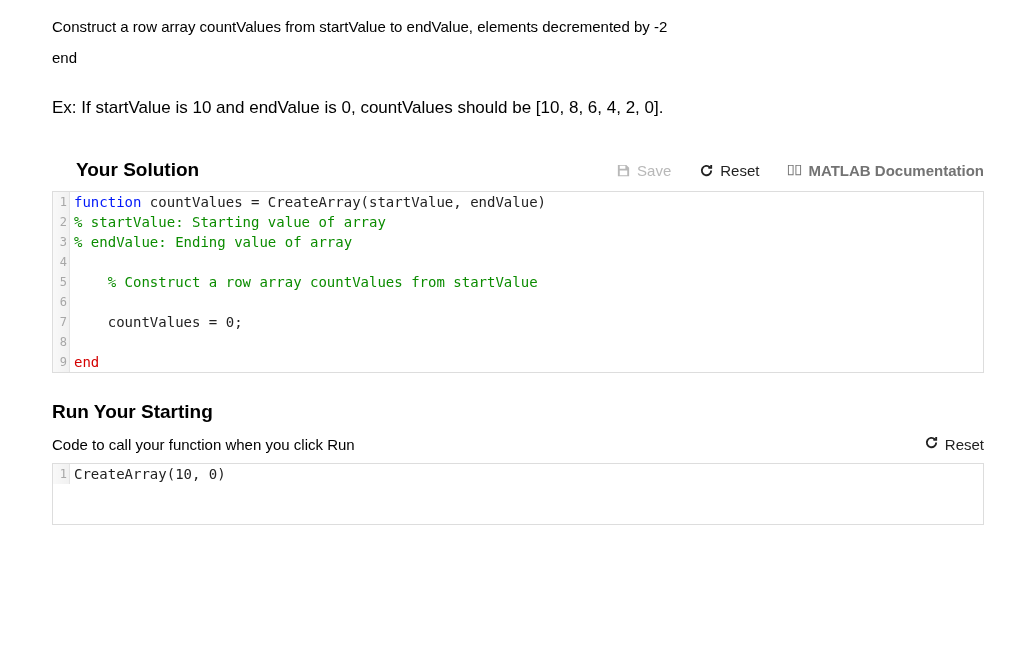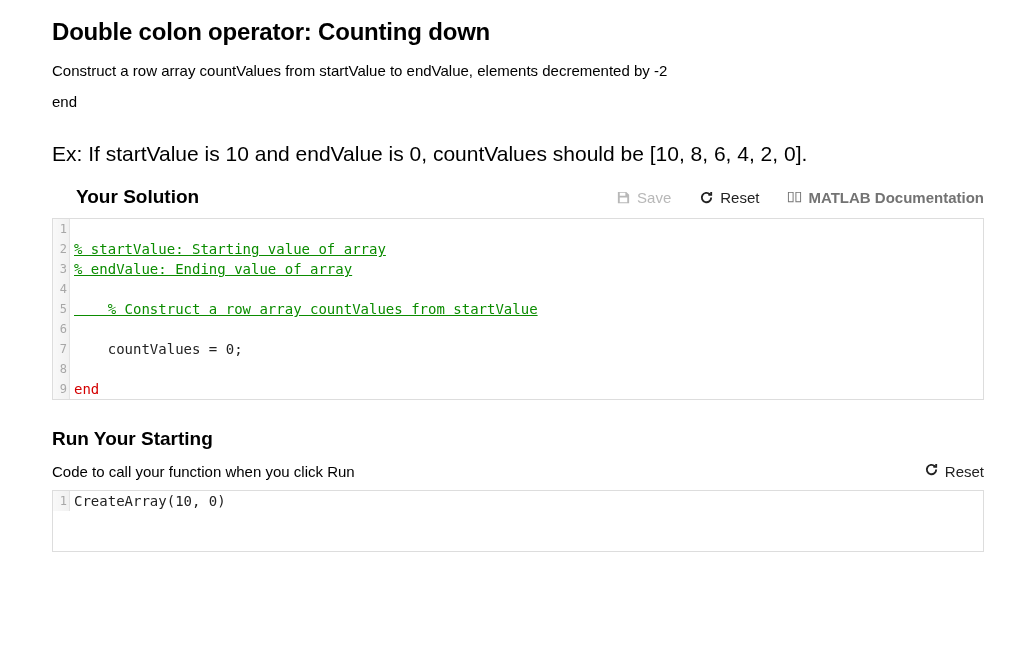--- a/index.html
+++ b/index.html
@@ -22,22 +22,22 @@
   }
   .prompt-line {
     font-size: 15px;
     margin: 0 0 14px 0;
   }
   .end-line {
     font-size: 15px;
     margin: 0 0 32px 0;
   }
   .example-line {
-    font-size: 21px;
-    margin: 0 0 20px 0;
+    font-size: 17px;
+    margin: 0 0 41px 0;
   }
   .solution-header {
     display: flex;
     align-items: center;
     justify-content: space-between;
     margin-bottom: 10px;
     margin-left: 24px;
   }
   .solution-header h2 {
     font-size: 19px;
@@ -84,21 +84,21 @@
     border-right: 1px solid #e3e3e3;
     font-size: 12px;
     user-select: none;
   }
   .codecell {
     padding-left: 4px;
     white-space: pre;
   }
   .tok-kw      { color: #0018f9; }
   .tok-fn      { color: #d40000; }
-  .tok-comment { color: #0b8c00; text-decoration: underline; }
+  .tok-comment { color: #0b8c00; }
   .tok-plain   { color: #222; }
 
   .run-header {
     font-size: 19px;
     font-weight: 700;
     margin: 0 0 12px 0;
   }
   .run-sub-row {
     display: flex;
     align-items: flex-end;
@@ -119,21 +119,20 @@
   .code-box.small {
     height: 60px;
     margin-bottom: 0;
   }
 </style>
 </head>
 <body>
 
 <div class="page">
 
-  <h1 class="title">Double colon operator: Counting down</h1>
 
   <p class="prompt-line">Construct a row array countValues from startValue to endValue, elements decremented by -2</p>
   <p class="end-line">end</p>
   <p class="example-line">Ex: If startValue is 10 and endValue is 0, countValues should be [10, 8, 6, 4, 2, 0].</p>
 
   <div class="solution-header">
     <h2>Your Solution</h2>
     <div class="solution-actions">
       <span class="action save">
         <span>
@@ -159,20 +158,21 @@
             </svg>
         </span>
         <span>MATLAB Documentation</span>
       </span>
     </div>
   </div>
 
   <div class="code-box">
     <div class="code-row">
       <div class="lineno">1</div>
+      <div class="codecell"><span class="tok-kw">function</span><span class="tok-plain"> countValues = CreateArray(startValue, endValue)</span></div>
     </div>
     <div class="code-row">
       <div class="lineno">2</div>
       <div class="codecell"><span class="tok-comment">% startValue: Starting value of array</span></div>
     </div>
     <div class="code-row">
       <div class="lineno">3</div>
       <div class="codecell"><span class="tok-comment">% endValue: Ending value of array</span></div>
     </div>
     <div class="code-row">

